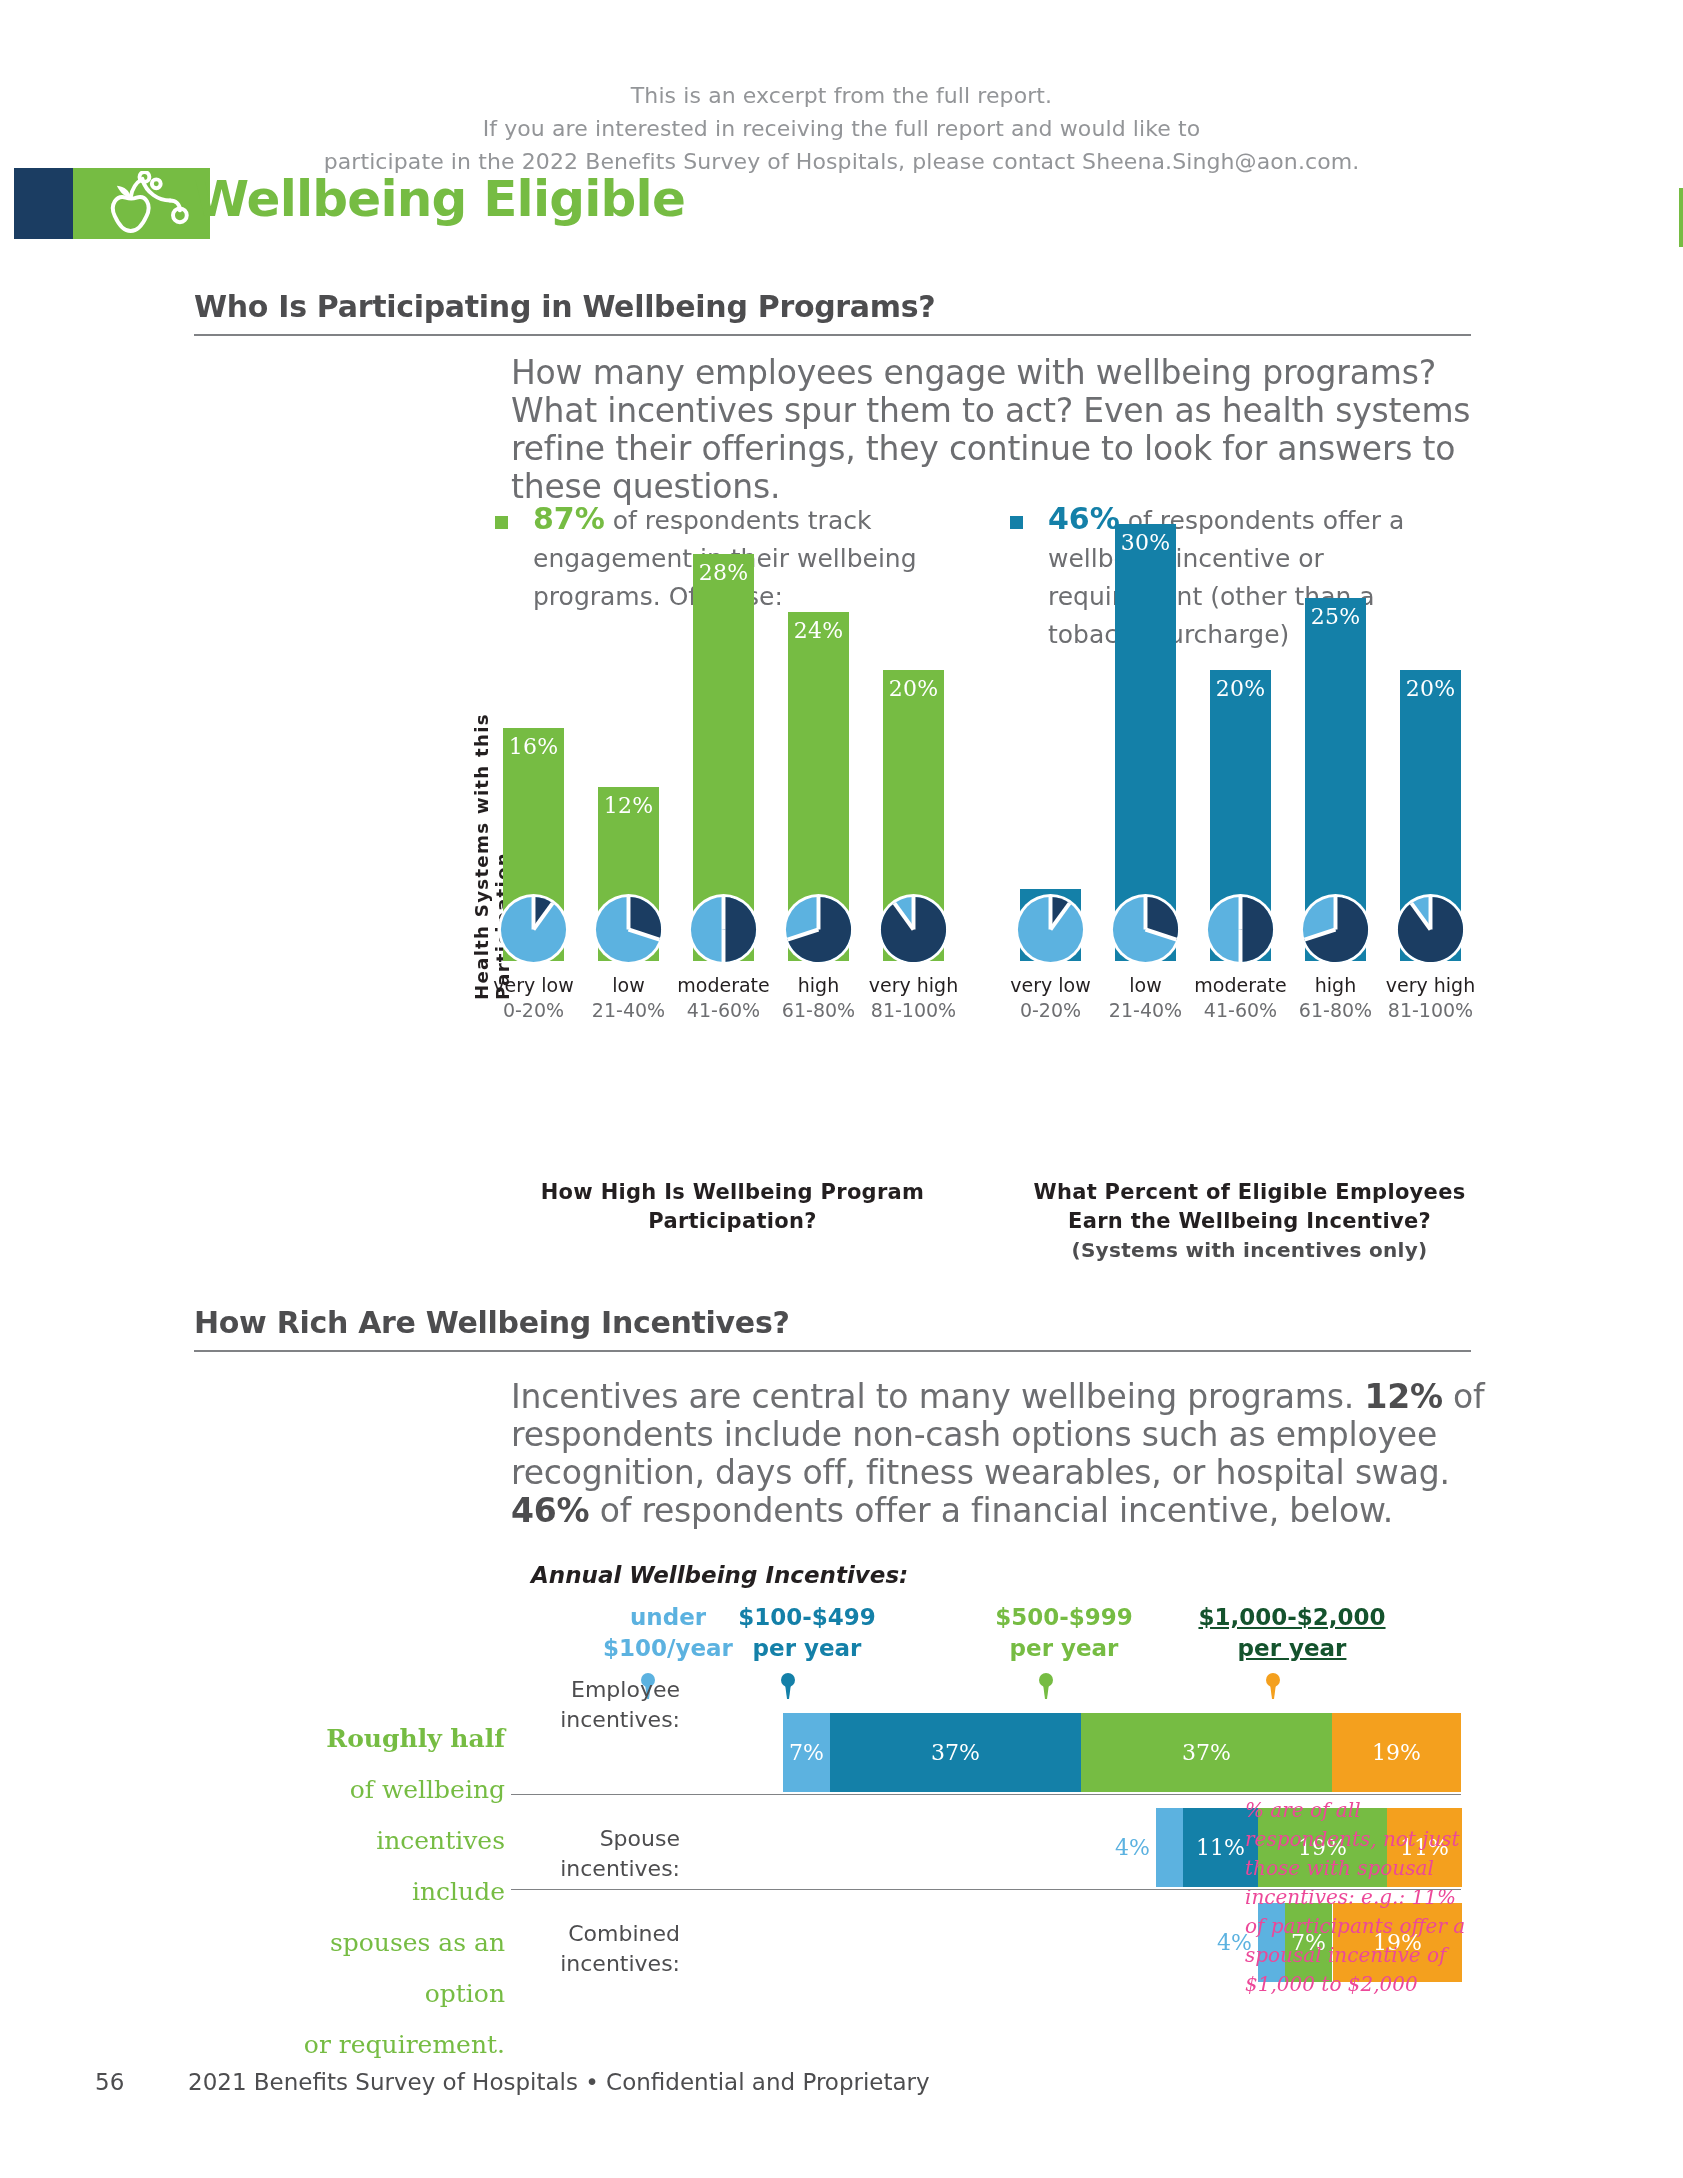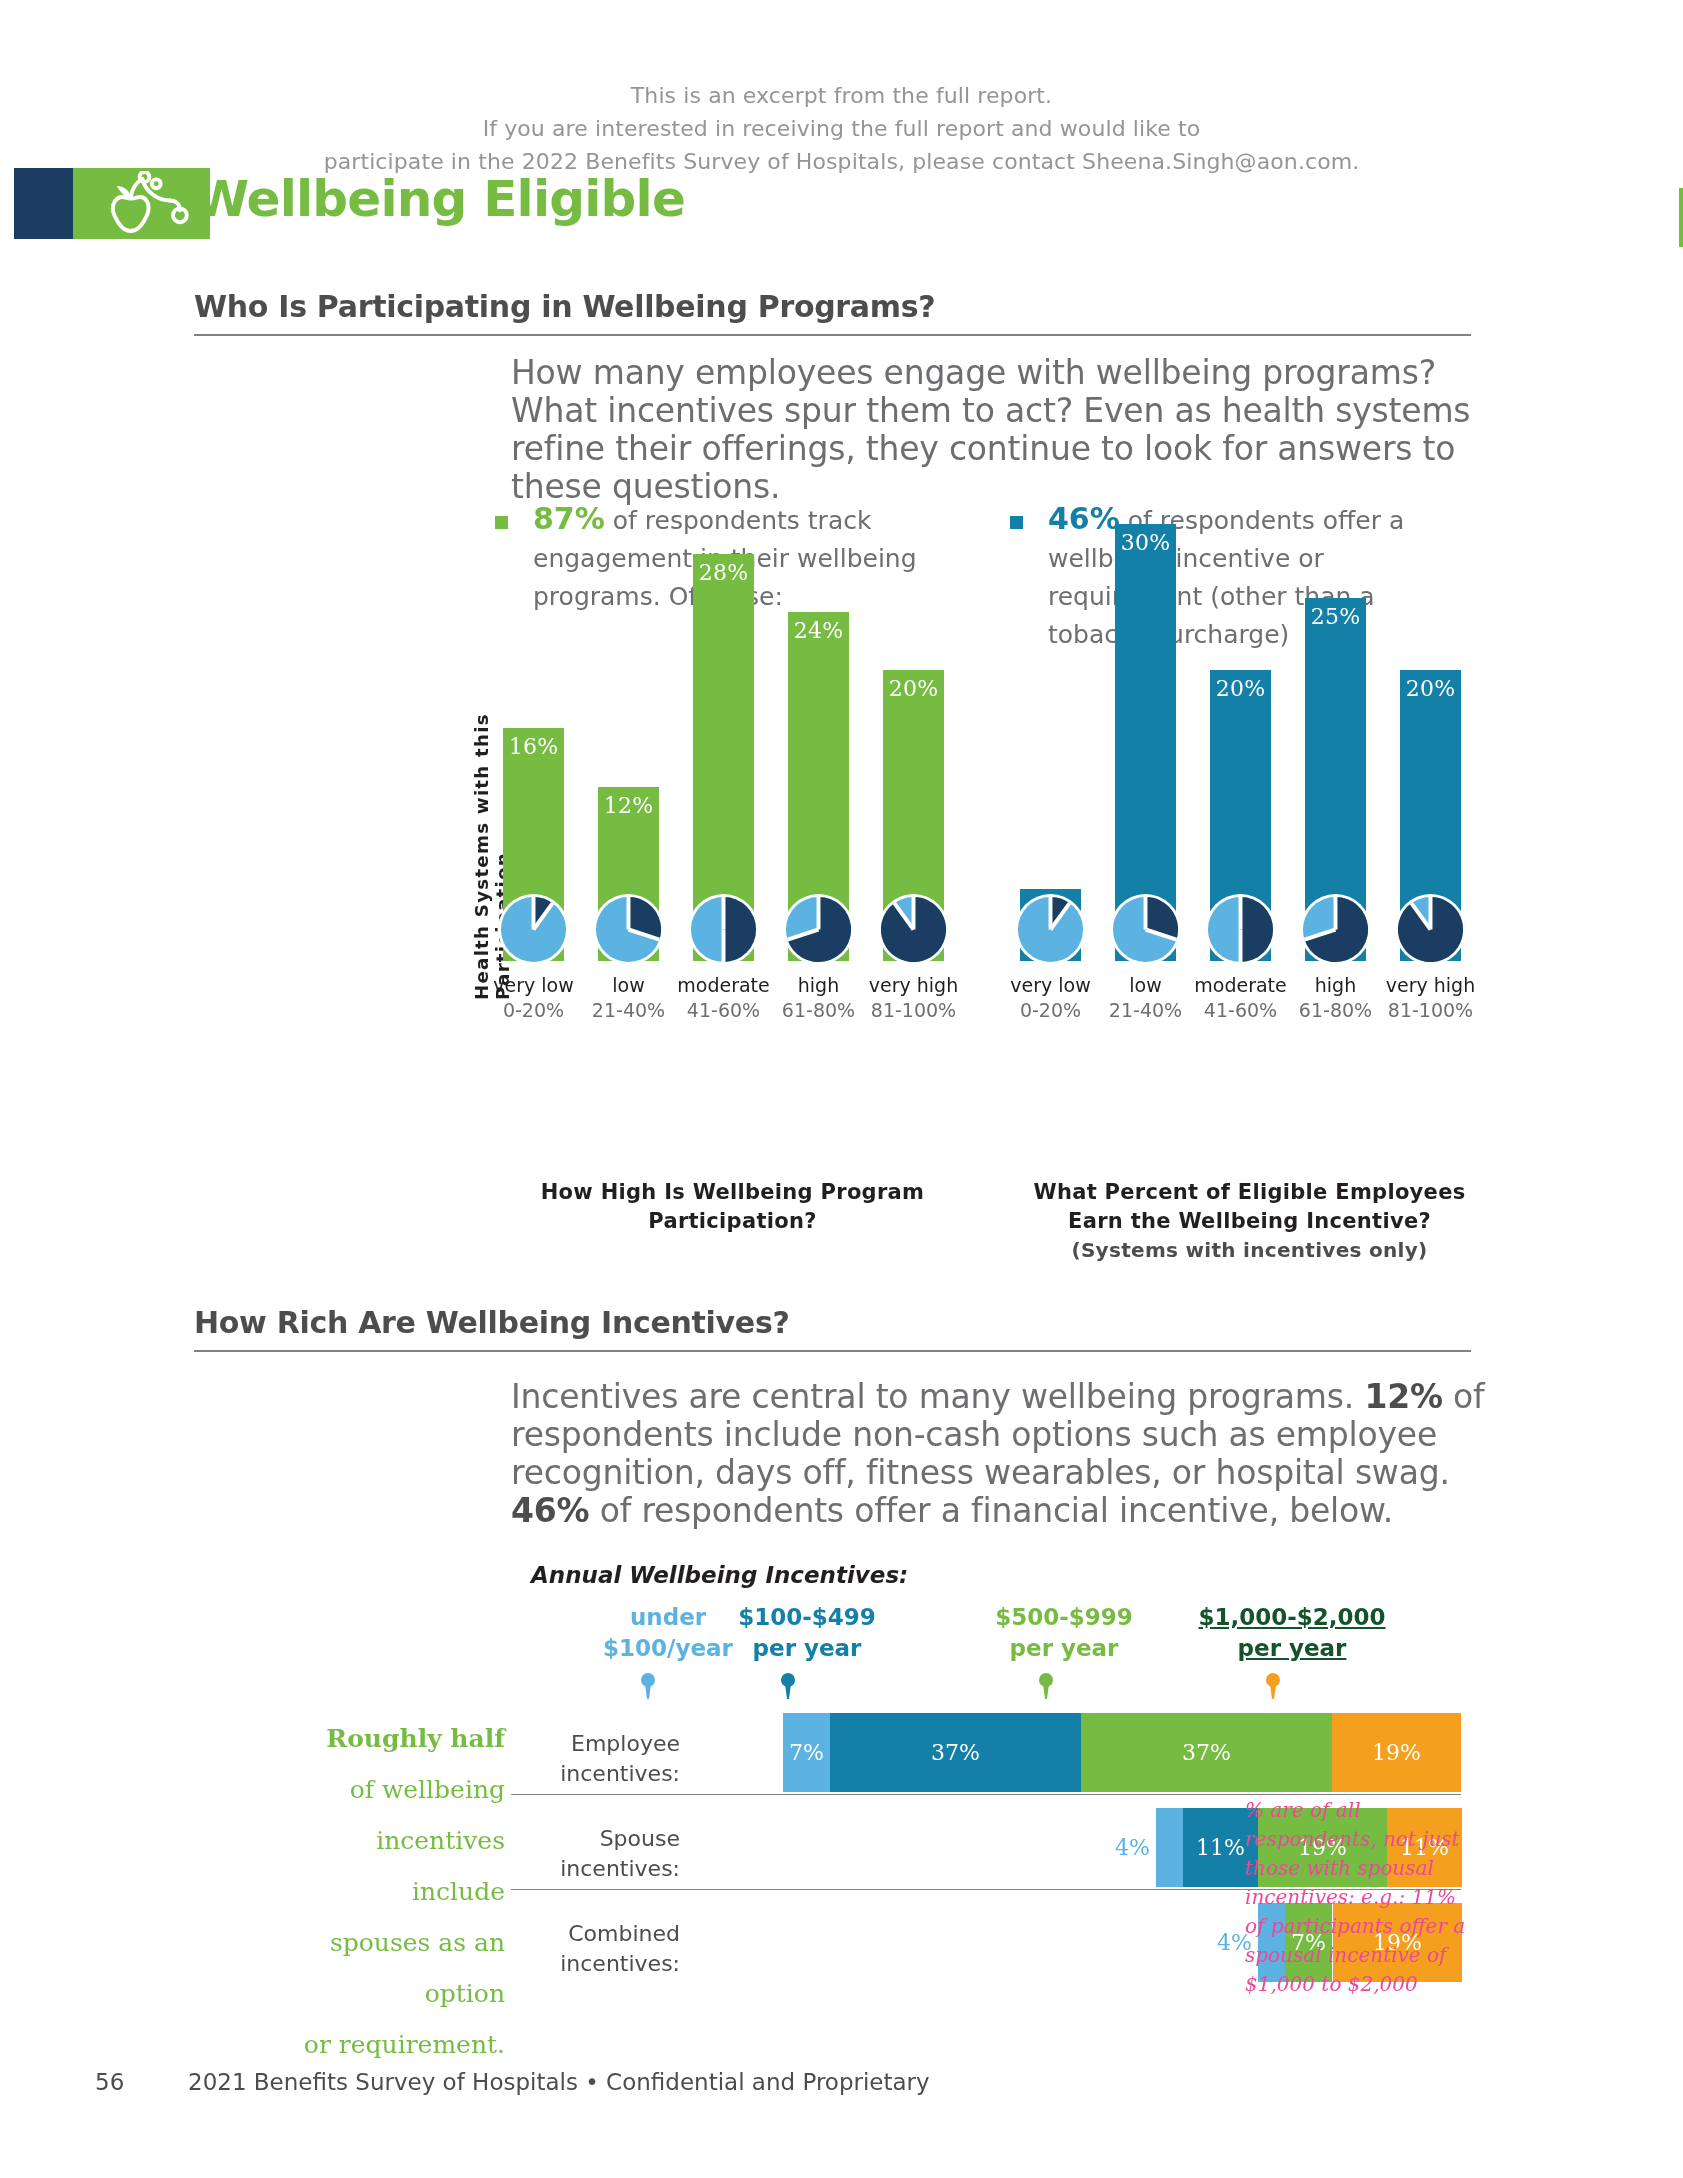--- a/index.html
+++ b/index.html
@@ -435,21 +435,21 @@
 
 <div class="leftquote">
   <b>Roughly half</b><br>
   <span>of wellbeing</span><br>
   <span>incentives include</span><br>
   <span>spouses as an option</span><br>
   <span>or requirement.</span>
 </div>
 
 <div id="stack-area">
-    <div class="rowlabel" style="left: 531px; top: 1729px;">
+    <div class="rowlabel" style="left: 531px; top: 1675px;">
       <div>Employee</div>
       <div>incentives:</div>
     </div>
     <div class="stackrow" style="left: 783px; top: 1713px; width: 678px;">
       <div class="seg" style="left: 0px; width: 47px; background: rgb(92, 178, 224);">7%</div>
       <div class="seg" style="left: 47px; width: 251px; background: rgb(20, 128, 168);">37%</div>
       <div class="seg" style="left: 298px; width: 251px; background: rgb(118, 188, 67);">37%</div>
       <div class="seg" style="left: 549px; width: 129px; background: rgb(244, 160, 30);">19%</div>
     </div>
     <div class="rowlabel" style="left: 531px; top: 1824px;">

